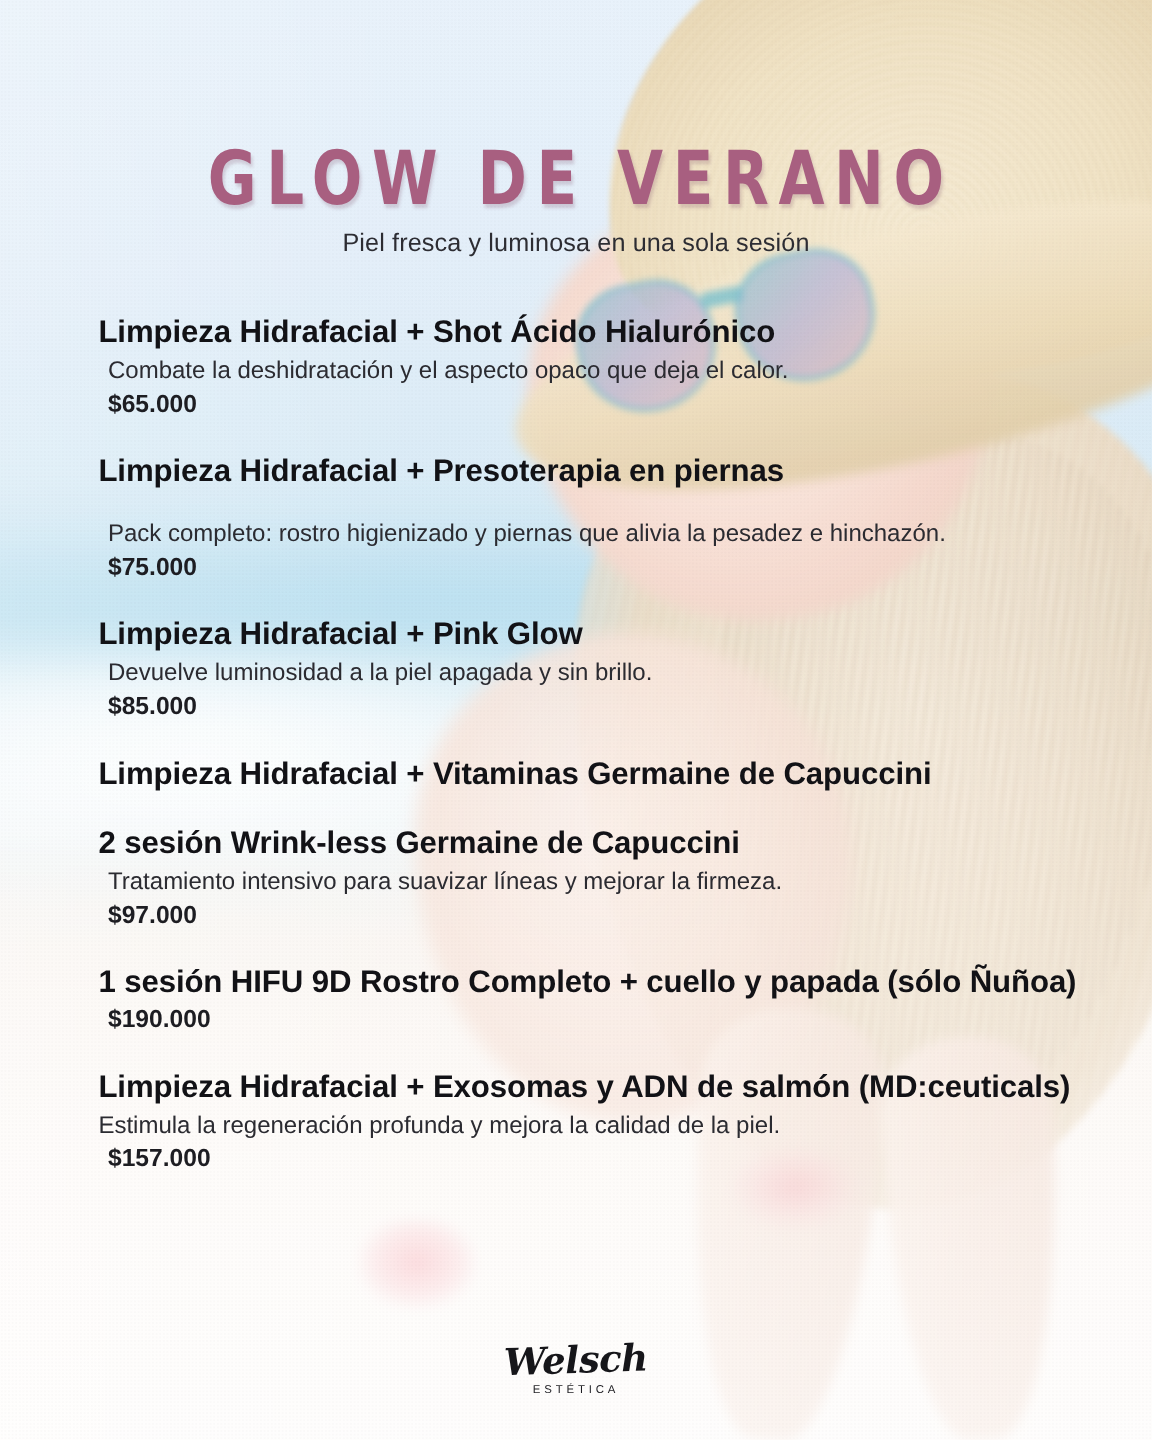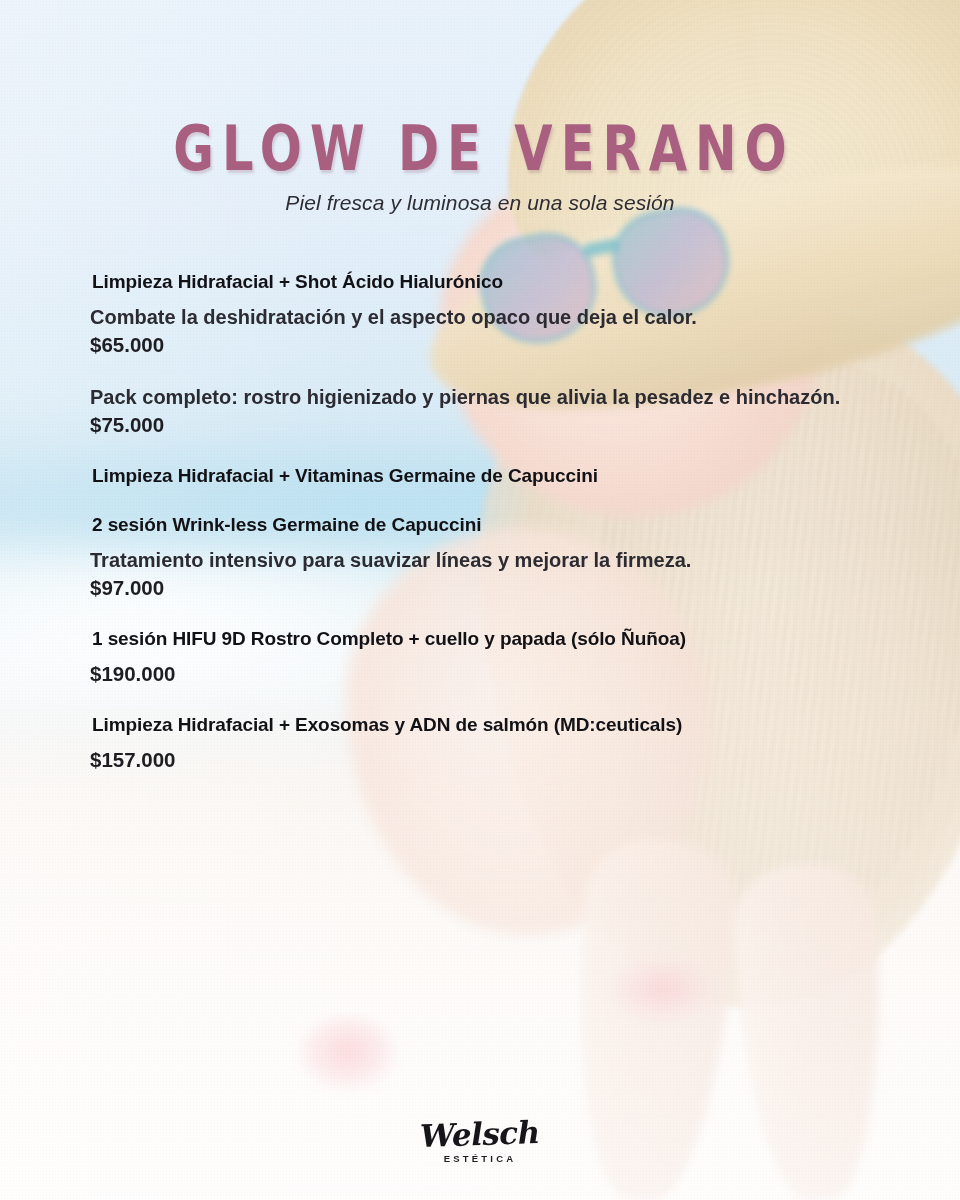--- a/index.html
+++ b/index.html
@@ -173,42 +173,41 @@
     text-shadow: 2px 3px 3px rgba(120,70,95,0.22);
     white-space: nowrap;
   }
   .subtitle {
     position: absolute; left: 0; right: 0; top: 170px;
     text-align: center;
     color: #2d2d33;
     font-size: 21px;
     font-weight: 400;
     letter-spacing: .1px;
-    font-style: italic;
   }
 
   .services {
     position: absolute;
     left: 82px;
     right: 62px;
     top: 260px;
   }
   .svc { margin-bottom: 25px; }
   .svc:last-child { margin-bottom: 0; }
 
   .svc-name {
     font-weight: 700;
-    font-size: 19px;
+    font-size: 26px;
     color: #121216;
     letter-spacing: -0.1px;
     line-height: 1.28;
-    margin: 10px;
+    margin: 0;
   }
   .svc-desc {
-    font-weight: 700;
+    font-weight: 400;
     font-size: 20px;
     color: #2b2b31;
     line-height: 1.30;
     margin: 3px 0 0 0;
   }
   .svc-desc.justify { text-align: justify; margin-top: 23px; }
   .svc-price {
     font-weight: 700;
     font-size: 20.5px;
     color: #1d1d22;
@@ -232,21 +231,21 @@
     letter-spacing: -0.5px;
     line-height: 1;
     transform: rotate(-2deg);
     display: inline-block;
   }
   .logo-sub {
     margin-top: 3px;
     font-size: 9.5px;
     letter-spacing: 3.2px;
     color: #1d1d22;
-    font-weight: 700;
+    font-weight: 400;
   }
 </style>
 </head>
 <body>
 
 <div class="poster">
 
   <div class="bg">
     <div class="bg-sky"></div>
     <div class="bg-sea"></div>
@@ -278,42 +277,49 @@
 
     <div class="services">
 
       <div class="svc">
         <p class="svc-name indent-0">Limpieza Hidrafacial + Shot Ácido Hialurónico</p>
         <p class="svc-desc indent-1">Combate la deshidratación y el aspecto opaco que deja el calor.</p>
         <p class="svc-price indent-1">$65.000</p>
       </div>
 
       <div class="svc">
+        <p class="svc-name indent-0">Limpieza Hidrafacial + Presoterapia en piernas</p>
         <p class="svc-desc justify indent-1">Pack completo: rostro higienizado y piernas que alivia la pesadez e hinchazón.</p>
         <p class="svc-price indent-1">$75.000</p>
       </div>
 
+      <div class="svc">
+        <p class="svc-name indent-0">Limpieza Hidrafacial + Pink Glow</p>
+        <p class="svc-desc indent-1">Devuelve luminosidad a la piel apagada y sin brillo.</p>
+        <p class="svc-price indent-1">$85.000</p>
+      </div>
 
       <div class="svc">
         <p class="svc-name indent-0">Limpieza Hidrafacial + Vitaminas Germaine de Capuccini</p>
       </div>
 
       <div class="svc">
         <p class="svc-name indent-0">2 sesión Wrink-less Germaine de Capuccini</p>
         <p class="svc-desc indent-1">Tratamiento intensivo para suavizar líneas y mejorar la firmeza.</p>
         <p class="svc-price indent-1">$97.000</p>
       </div>
 
       <div class="svc">
         <p class="svc-name indent-0">1 sesión HIFU 9D Rostro Completo + cuello y papada (sólo Ñuñoa)</p>
         <p class="svc-price indent-1">$190.000</p>
       </div>
 
       <div class="svc">
         <p class="svc-name indent-0">Limpieza Hidrafacial + Exosomas y ADN de salmón (MD:ceuticals)</p>
+        <p class="svc-desc indent-0">Estimula la regeneración profunda y mejora la calidad de la piel.</p>
         <p class="svc-price indent-1">$157.000</p>
       </div>
 
     </div>
 
     <div class="logo">
       <div class="logo-name">Welsch</div>
       <div class="logo-sub">ESTÉTICA</div>
     </div>
 

